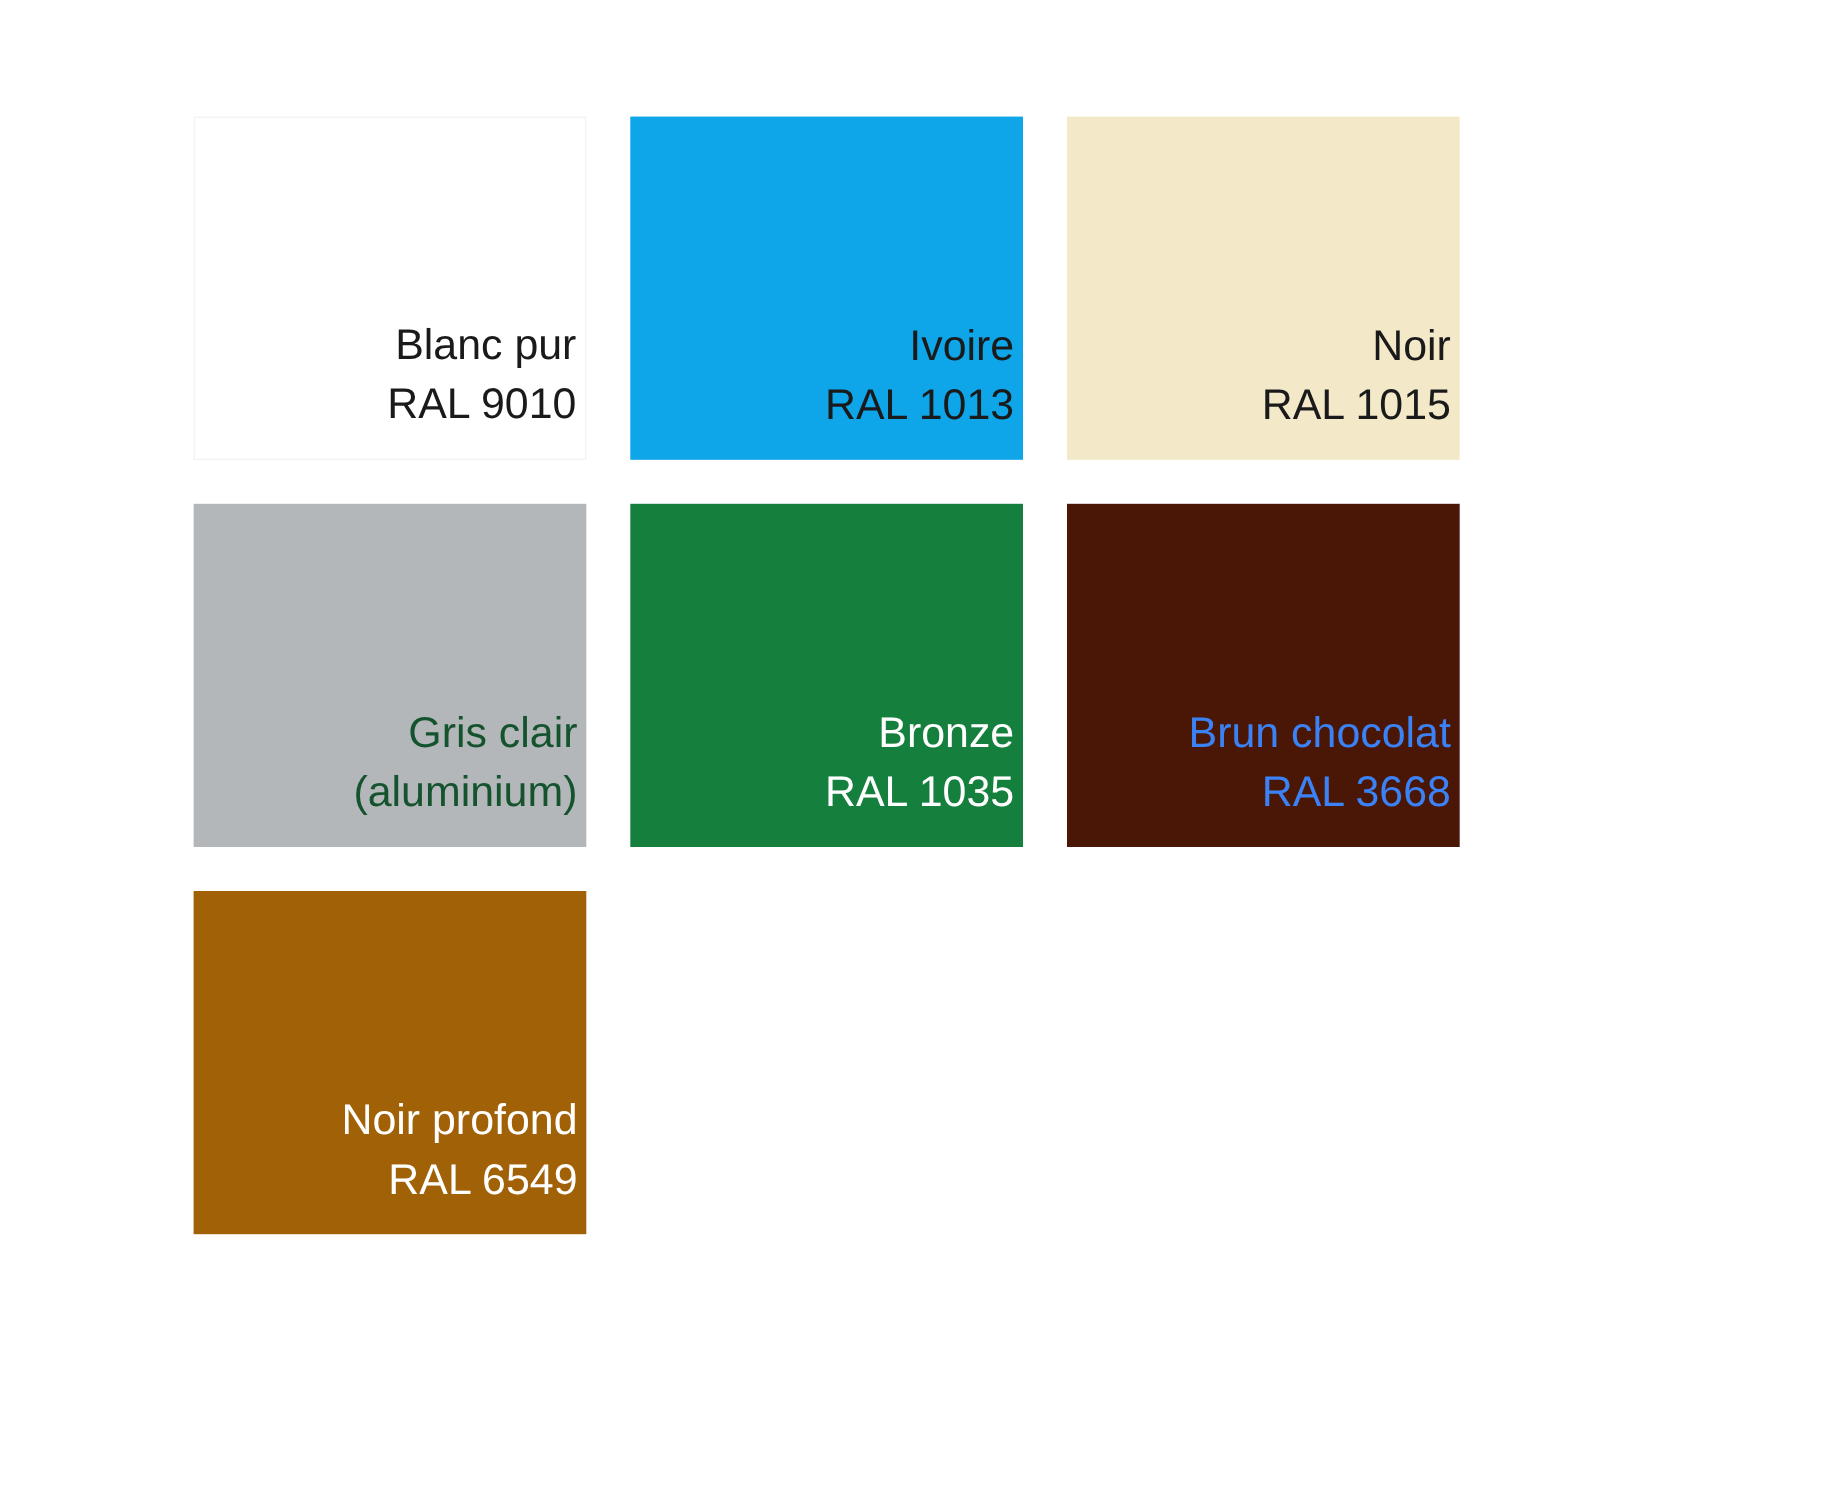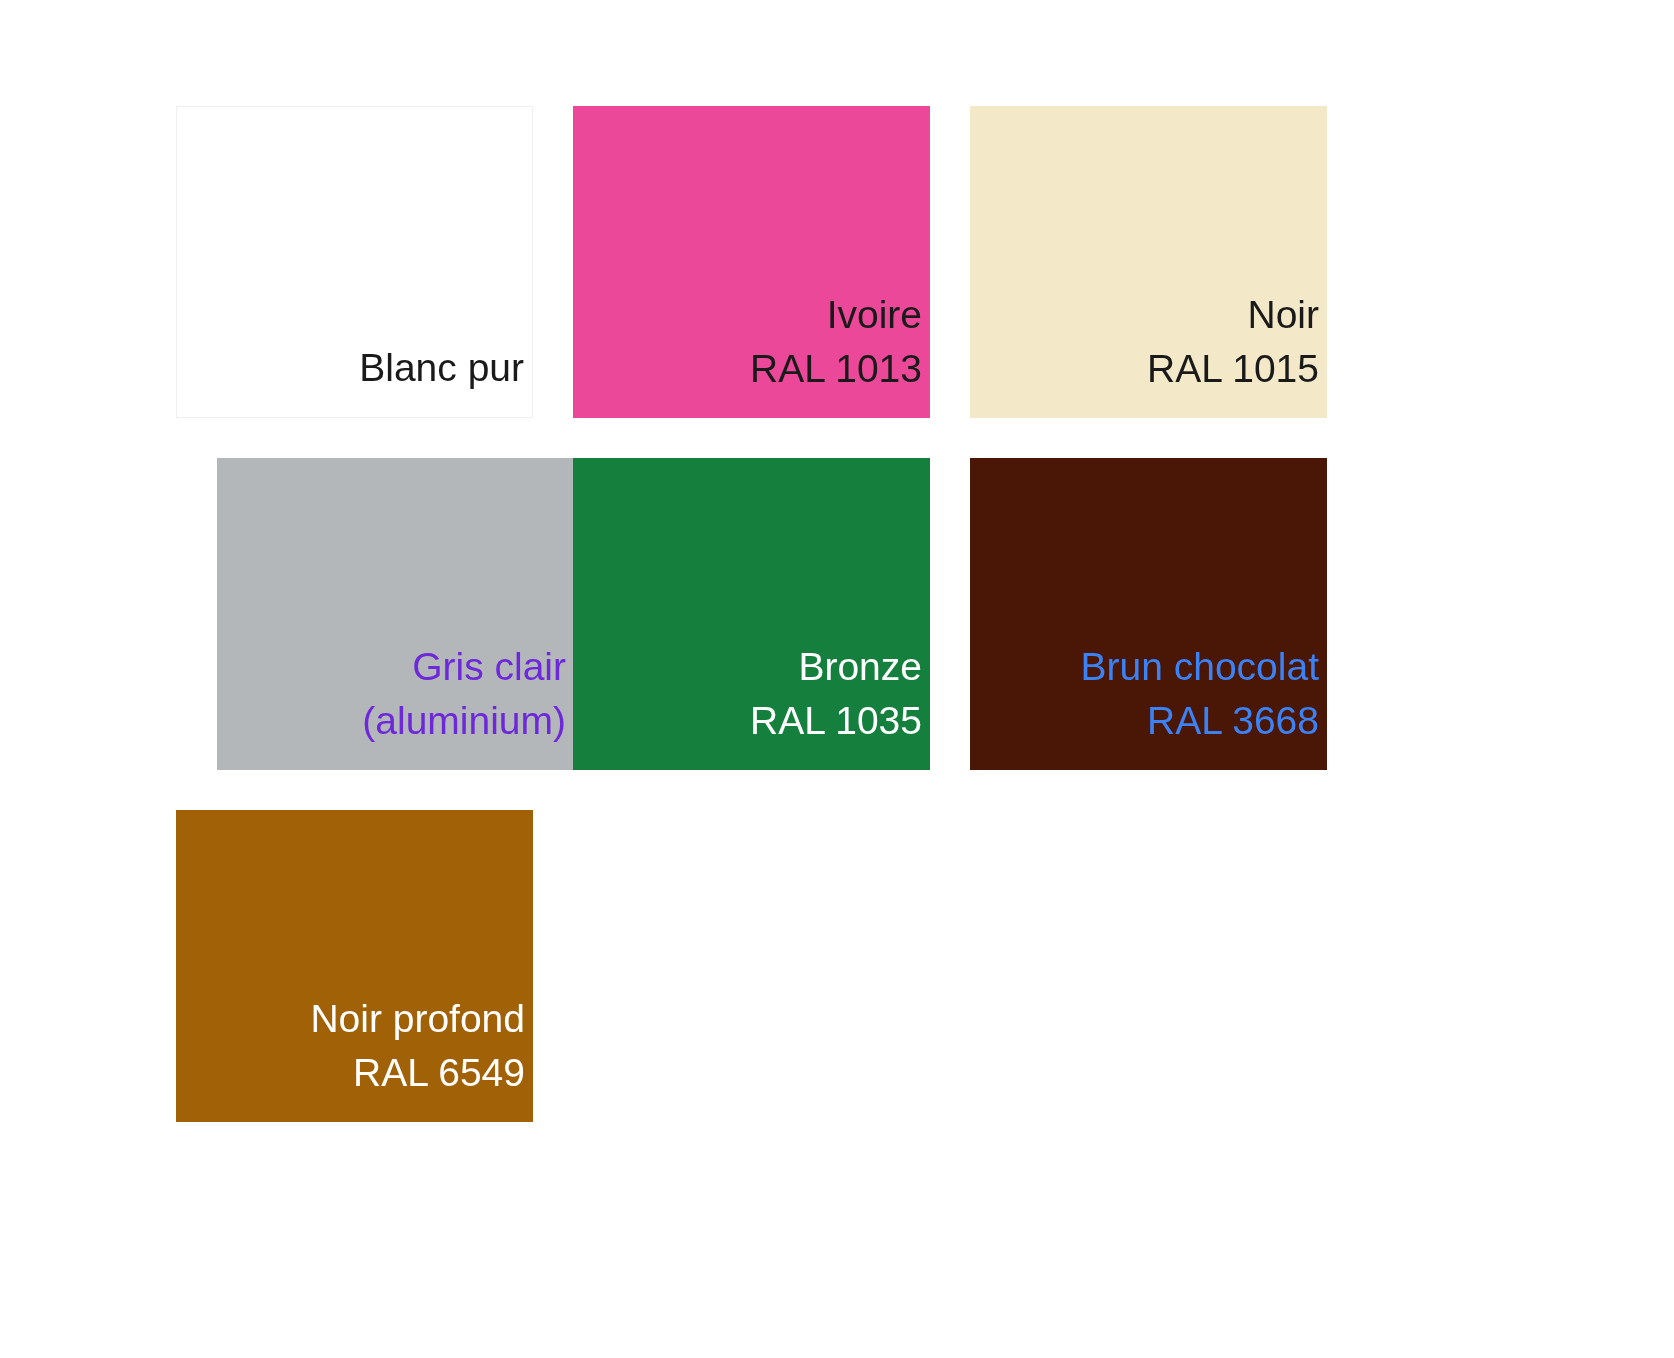--- a/index.html
+++ b/index.html
@@ -68,30 +68,31 @@
     font-weight: 400;
   }
 </style>
 </head>
 <body style="background: rgb(255, 255, 255);">
 
 <div class="palette">
   <div class="swatch-grid">
       <div class="swatch" style="background: rgb(255, 255, 255); color: rgb(26, 26, 26); border: 1px solid rgb(240, 240, 240);">
         <span class="swatch-line">Blanc pur</span>
+        <span class="swatch-code">RAL 9010</span>
       </div>
-      <div class="swatch" style="background: #ec4899; color: rgb(26, 26, 26);">
+      <div class="swatch" style="background: #0ea5e9; color: rgb(26, 26, 26);">
         <span class="swatch-line">Ivoire</span>
         <span class="swatch-code">RAL 1013</span>
       </div>
       <div class="swatch" style="background: rgb(243, 233, 201); color: rgb(26, 26, 26);">
         <span class="swatch-line">Noir</span>
         <span class="swatch-code">RAL 1015</span>
       </div>
-      <div class="swatch" style="background: rgb(180, 183, 185); color: #6d28d9; margin-left: 41px;">
+      <div class="swatch" style="background: rgb(180, 183, 185); color: #14532d;">
         <span class="swatch-line">Gris clair</span>
         <span class="swatch-line">(aluminium)</span>
       </div>
       <div class="swatch" style="background: #15803d; color: rgb(255, 255, 255);">
         <span class="swatch-line">Bronze</span>
         <span class="swatch-code">RAL 1035</span>
       </div>
       <div class="swatch" style="background: rgb(74, 23, 6); color: #3b82f6;">
         <span class="swatch-line">Brun chocolat</span>
         <span class="swatch-code">RAL 3668</span>

